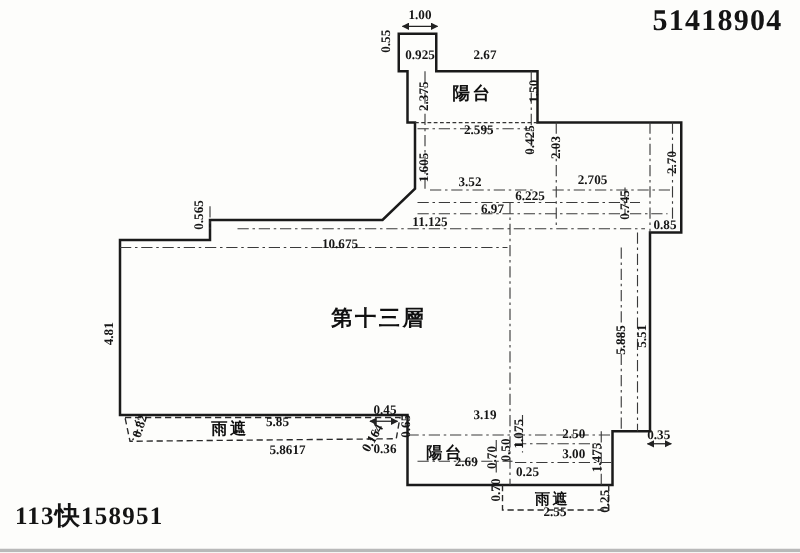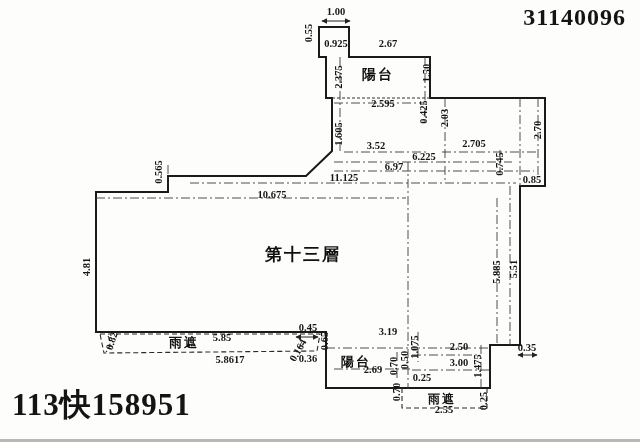--- a/index.html
+++ b/index.html
@@ -2,21 +2,21 @@
 <html><head>
 <meta charset="utf-8">
 <style>
   html,body{margin:0;padding:0;background:#ffffff;}
   .page{
     position:relative;width:640px;height:442px;background:#fdfdfb;
     font-family:"Liberation Serif","DejaVu Serif",serif;overflow:hidden;
   }
   .serial{position:absolute;color:#141414;font-weight:600;letter-spacing:1px;white-space:nowrap;}
   .serial-tr{top:4px;right:14px;font-size:24px;}
-  .serial-bl{left:12px;bottom:16px;font-size:31px;}
+  .serial-bl{left:12px;bottom:16px;font-size:20px;}
   .plan-svg{position:absolute;top:0;left:0;}
   .outline{fill:none;stroke:#1a1a1a;stroke-width:2;stroke-linejoin:miter;}
   .dashpoly{fill:none;stroke:#2a2a2a;stroke-width:1.1;stroke-dasharray:5 3;}
   .dimline{stroke:#3a3a3a;stroke-width:0.9;fill:none;stroke-dasharray:9 3 2 3;}
   .dimshort{stroke:#222;stroke-width:1;fill:none;}
   .tick{stroke:#333;stroke-width:1;fill:none;stroke-dasharray:3 2;}
   text.dim{
     font-family:"Liberation Serif","DejaVu Serif",serif;
     font-size:10.5px;font-weight:600;fill:#161616;text-anchor:middle;
   }
@@ -24,21 +24,21 @@
     font-family:"Liberation Serif","DejaVu Serif",serif;
     font-weight:600;fill:#101010;text-anchor:middle;letter-spacing:2px;
   }
   .scan-edge{position:absolute;left:0;bottom:0;width:640px;height:3px;background:#b9b9b9;}
 </style>
 </head>
 <body>
 
 <div class="page">
 
-  <div class="serial serial-tr">31140096</div>
+  <div class="serial serial-tr">51418904</div>
 
   <div class="serial serial-bl">113快158951</div>
 
   <svg class="plan-svg" width="640" height="442" viewBox="0 0 640 442" xmlns="http://www.w3.org/2000/svg">
 
     <defs>
       <marker id="arr" viewBox="0 0 10 10" refX="9" refY="5" markerWidth="6" markerHeight="6" orient="auto-start-reverse">
         <path d="M0 0 L10 5 L0 10 z" fill="#222"></path>
       </marker>
     </defs>

